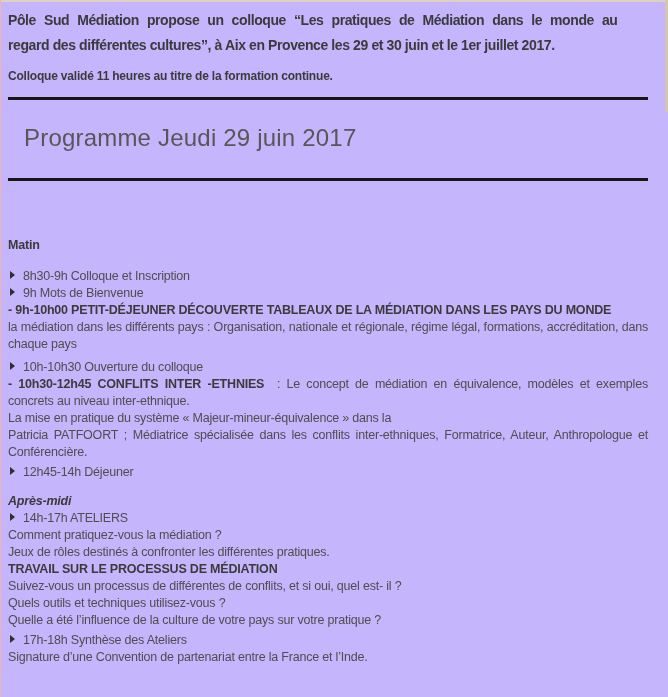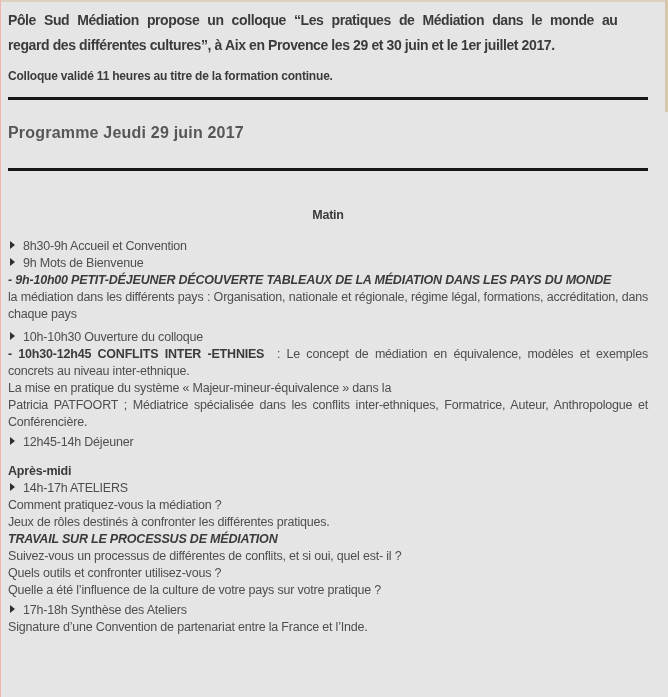--- a/index.html
+++ b/index.html
@@ -6,54 +6,54 @@
   body {
     width:668px; height:697px;
     font-family:"Liberation Sans", sans-serif;
     position:relative; overflow:hidden;
   }
   .page {
     box-sizing:border-box;
     width:668px; height:697px;
     padding:8px 20px 8px 8px;
     position:relative;
-    background:#e5e5e5;
+    background:#c4b5fd;
   }
   
   .edge-left  { position:absolute; left:0; top:0; width:1px; height:697px; background:#efb4ab; }
   .edge-top   { position:absolute; left:0; top:0; width:668px; height:2px; background:#ddd2c0; }
   .edge-right { position:absolute; right:0; top:0; width:3px; height:112px; background:#d6c6ae; }
 
   .h1 {
     margin:0; font-size:14px; font-weight:bold; color:#3b3b3b;
     line-height:25px; letter-spacing:-0.4px;
   }
   .h1 .l1 { word-spacing:4.5px; }
   .note {
     margin:11px 0 0; font-size:12px; font-weight:bold; color:#3b3b3b;
     letter-spacing:-0.2px;
   }
   .rule { height:3px; background:#161616; border:0; margin:0; }
   .rule-1 { margin-top:14px; }
   .rule-2 { margin-top:26px; }
   .h2 {
-    margin:24px 0 0; font-size:16px; font-weight:700; color:#575757;
+    margin:24px 16px 0; font-size:24px; font-weight:400; color:#575757;
     letter-spacing:0.2px;
   }
   .sec {
     margin:0; font-size:12.5px; font-weight:bold; color:#3b3b3b;
     line-height:17px; letter-spacing:-0.2px;
   }
-  .sec-matin { margin-top:36px;text-align:center; }
-  .sec-apm   { margin-top:12px; }
+  .sec-matin { margin-top:56px; }
+  .sec-apm   { margin-top:12px;font-style:italic; }
   .line {
     margin:0; font-size:12.5px; line-height:17px; color:#4e4e4e;
     letter-spacing:-0.2px;
   }
-  .bold-line { font-weight:bold; color:#3b3b3b;font-style:italic; }
+  .bold-line { font-weight:bold; color:#3b3b3b; }
   .justify { text-align:justify; }
   .line b { font-weight:bold; color:#3b3b3b; }
   .mt4  { }
   .mt6  { margin-top:6px; }
   .mt9  { margin-top:3px; }
   .mt14 { margin-top:14px; }
   .tri {
     display:inline-block; width:0; height:0;
     border-top:4px solid transparent; border-bottom:4px solid transparent;
     border-left:5px solid #2f2f2f;
@@ -73,21 +73,21 @@
   <p class="note">Colloque validé 11 heures au titre de la formation continue.</p>
 
   <div class="rule rule-1"></div>
 
   <h2 class="h2">Programme Jeudi 29 juin 2017</h2>
 
   <div class="rule rule-2"></div>
 
   <p class="sec sec-matin">Matin</p>
 
-  <p class="line mt14"><span class="tri"></span><span>8h30-9h Accueil et Convention</span></p>
+  <p class="line mt14"><span class="tri"></span><span>8h30-9h Colloque et Inscription</span></p>
 
   <p class="line"><span class="tri"></span><span>9h Mots de Bienvenue</span></p>
 
   <p class="line bold-line">- 9h-10h00 PETIT-DÉJEUNER DÉCOUVERTE TABLEAUX DE LA MÉDIATION DANS LES PAYS DU MONDE</p>
 
   <p class="line justify">la médiation dans les différents pays : Organisation, nationale et régionale, régime légal, formations, accréditation, dans chaque pays</p>
 
   <p class="line mt6"><span class="tri"></span><span>10h-10h30 Ouverture du colloque</span></p>
 
   <p class="line justify"><b>- 10h30-12h45 CONFLITS INTER -ETHNIES</b><span>&nbsp; : Le concept de médiation en équivalence, modèles et exemples concrets au niveau inter-ethnique.</span></p>
@@ -102,19 +102,19 @@
   <p class="sec sec-apm">Après-midi</p>
 
   <p class="line"><span class="tri"></span><span>14h-17h ATELIERS</span></p>
 
   <p class="line">Comment pratiquez-vous la médiation ?</p>
 
   <p class="line">Jeux de rôles destinés à confronter les différentes pratiques.</p>
 
   <p class="line bold-line">TRAVAIL SUR LE PROCESSUS DE MÉDIATION</p>
   <p class="line">Suivez-vous un processus de différentes de conflits, et si oui, quel est- il ?</p>
-  <p class="line">Quels outils et confronter utilisez-vous ?</p>
+  <p class="line">Quels outils et techniques utilisez-vous ?</p>
   <p class="line">Quelle a été l’influence de la culture de votre pays sur votre pratique ?</p>
 
   <p class="line mt9"><span class="tri"></span><span>17h-18h Synthèse des Ateliers</span></p>
 
   <p class="line">Signature d’une Convention de partenariat entre la France et l’Inde.</p>
 </div>
 
 </body></html>

